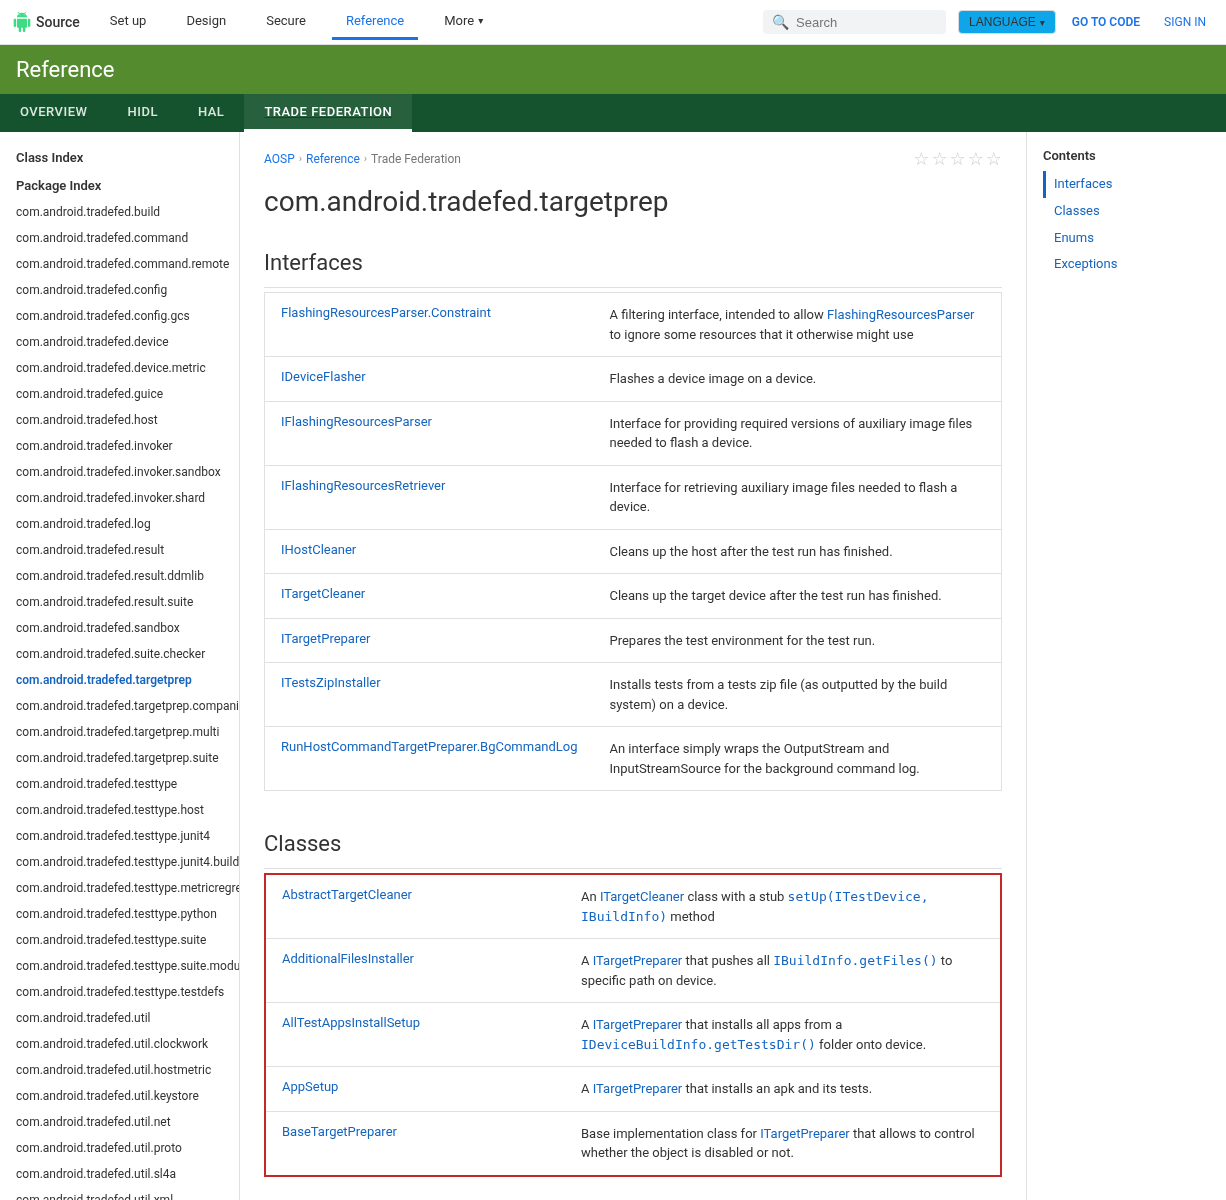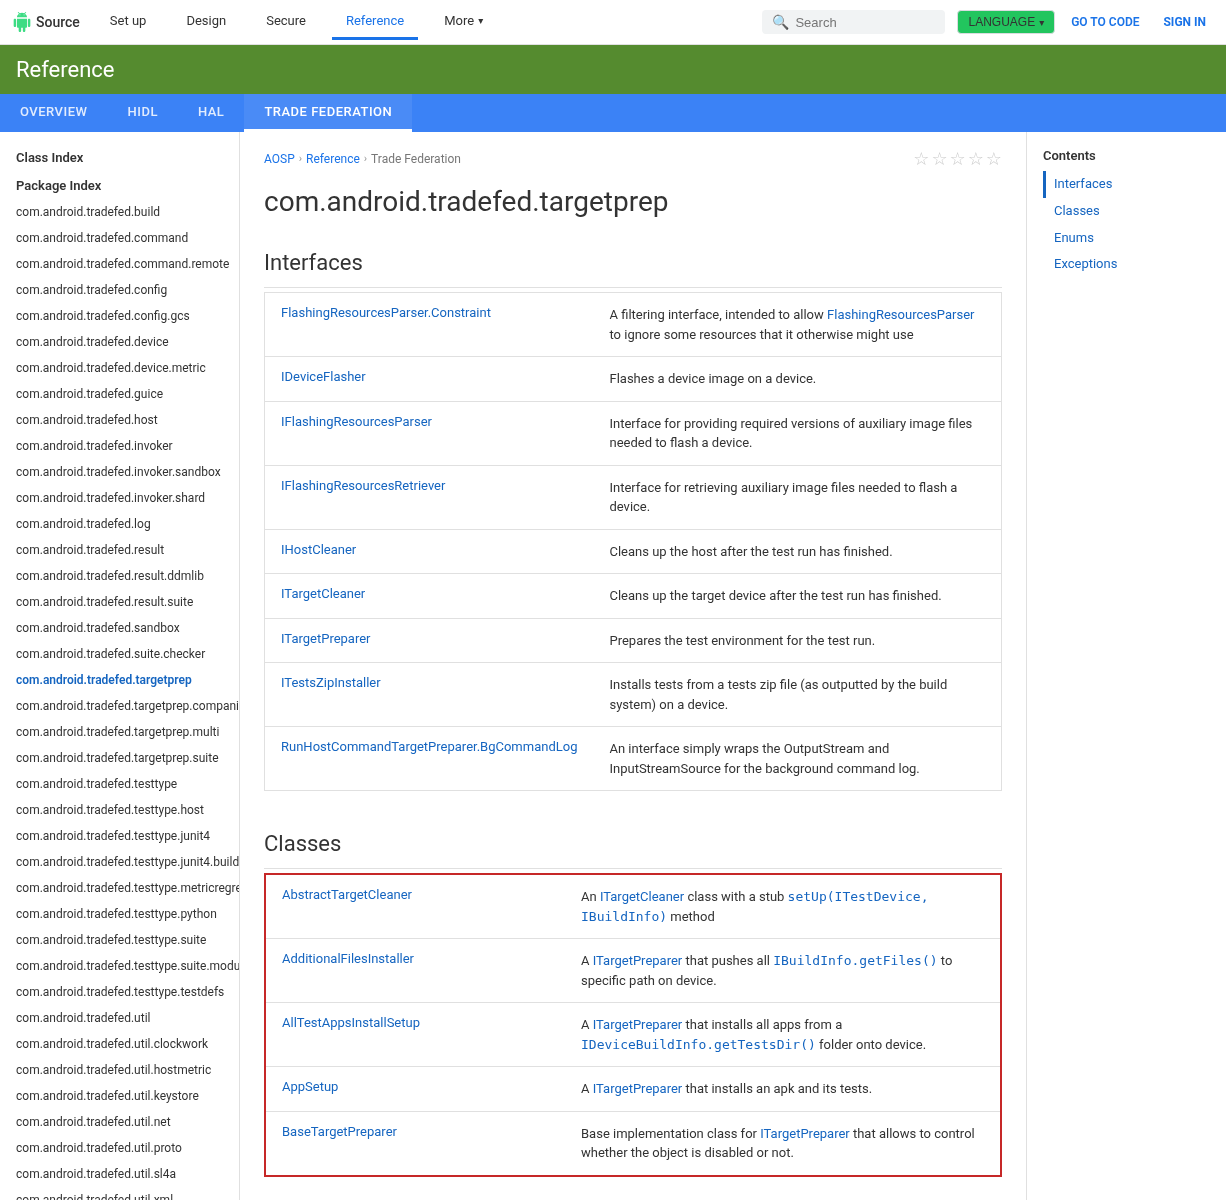--- a/index.html
+++ b/index.html
@@ -75,55 +75,56 @@
     }
     .lang-btn {
       display: flex;
       align-items: center;
       font-size: 12px;
       color: #333;
       border: 1px solid #dadce0;
       border-radius: 4px;
       padding: 4px 10px;
       cursor: pointer;
-      background: #22c55e;
+      background: #0ea5e9;
     }
     .go-to-code-btn {
       font-size: 12px;
       color: #1a73e8;
       font-weight: 600;
       text-decoration: none;
       padding: 0 8px;
     }
     .sign-in-btn {
       font-size: 12px;
       color: #1a73e8;
-      font-weight: 700;
+      font-weight: 400;
       text-decoration: none;
       padding: 0 8px;
     }
 
     
     .ref-header {
       background: #558b2f;
       color: #fff;
       padding: 12px 16px;
     }
     .ref-header-title {
       font-size: 22px;
       font-weight: 400;
     }
 
     
     .tab-bar {
-      background: #3b82f6;
+      background: #14532d;
       display: flex;
       align-items: flex-end;
       padding: 0 12px 0 0;
       border-bottom: none;
+      text-decoration: underline;
     }
     .tab-item {
       font-size: 13px;
       color: rgba(255,255,255,0.85);
       padding: 10px 20px;
       cursor: pointer;
       text-transform: uppercase;
       font-weight: 500;
       text-decoration: none;
       border-bottom: 3px solid transparent;

